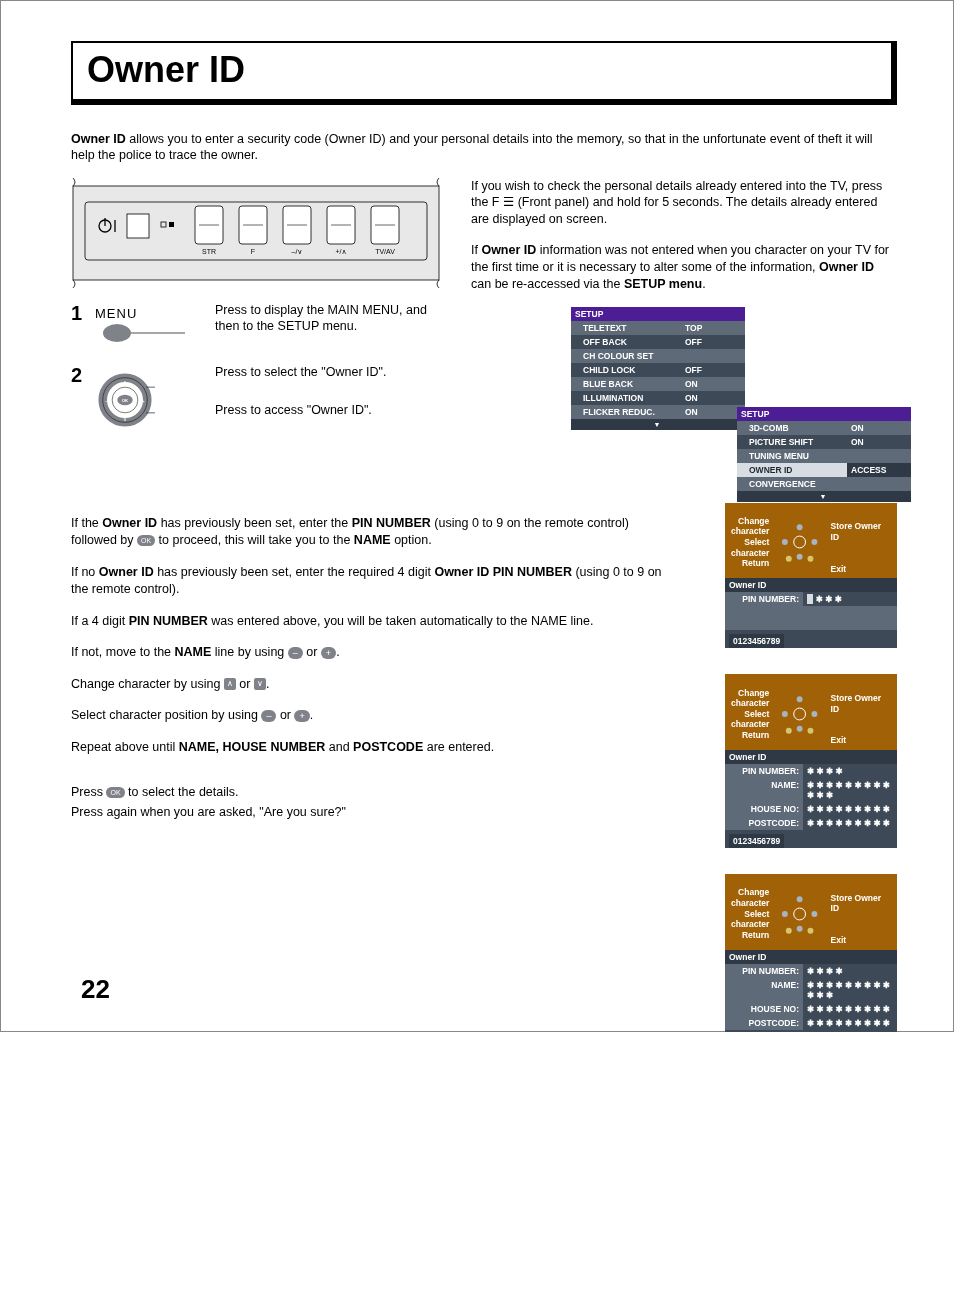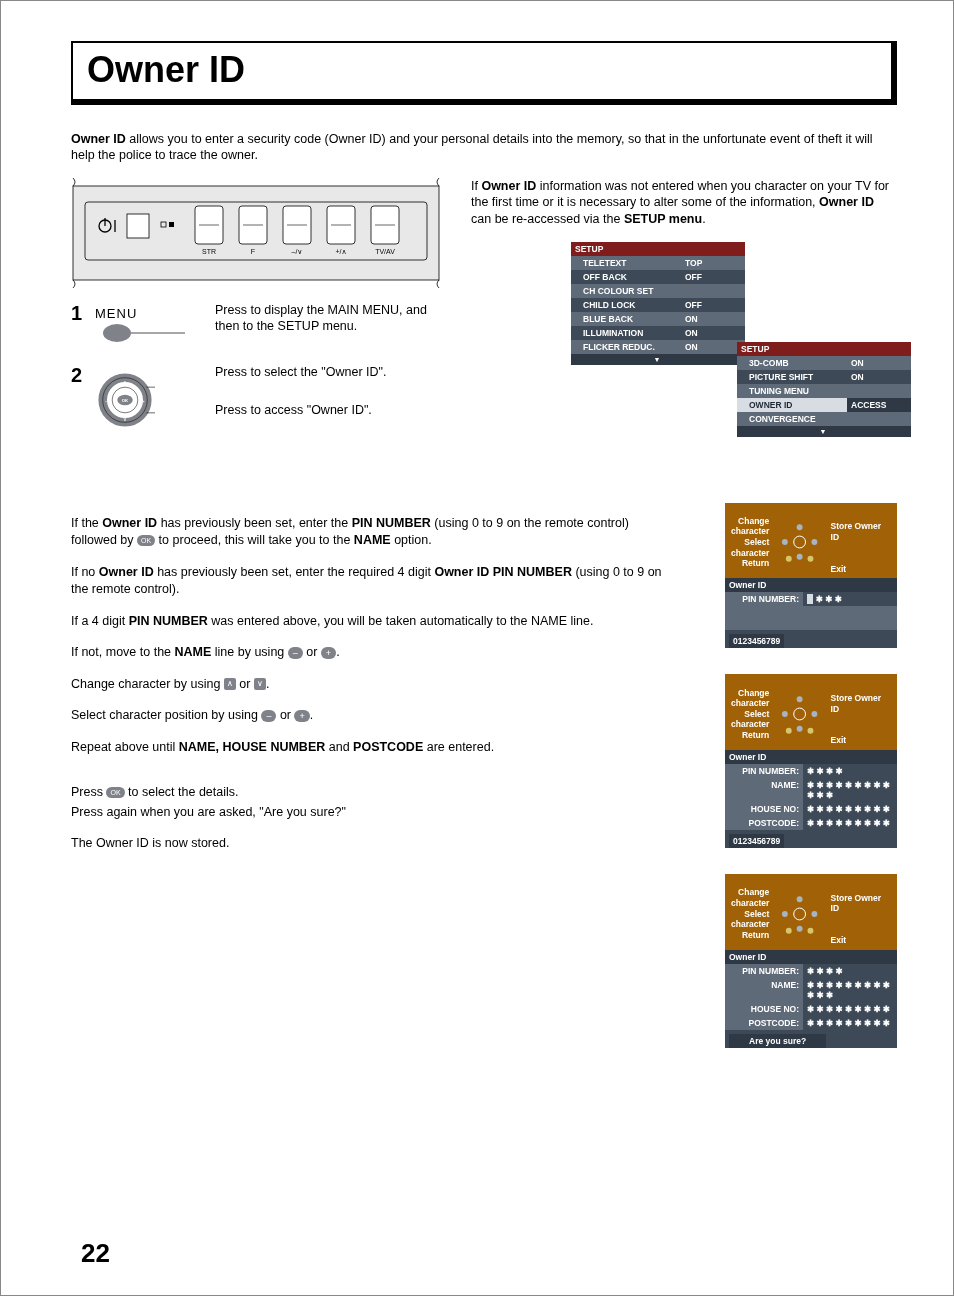--- a/index.html
+++ b/index.html
@@ -4,21 +4,21 @@
 <style>
   body {
     font-family: Arial, Helvetica, sans-serif;
     font-size: 12.5px;
     color: #000;
     margin: 0;
     padding: 0;
   }
   .page {
     width: 954px;
-    height: 1296px;
+    height: 1032px;
     position: relative;
     background: #fff;
     border: 1px solid #888;
     box-sizing: border-box;
     padding: 40px 56px 0 70px;
   }
   .title-box {
     border: 2px solid #000;
     border-right-width: 6px;
     border-bottom-width: 6px;
@@ -96,21 +96,21 @@
   .osd {
     font-family: Arial, Helvetica, sans-serif;
     font-size: 8.5px;
     font-weight: bold;
     color: #fff;
   }
   .osd-setup {
     width: 174px;
     background:#5e6a78;
   }
-  .osd-setup .hdr { background:#7f1d1d; padding:2px 4px; }
+  .osd-setup .hdr { background:#4c1d95; padding:2px 4px; }
   .osd-row { display:flex; }
   .osd-row .lab { width:86px; padding:2px 12px; }
   .osd-row .val { flex:1; padding:2px 4px; }
   .osd-row.dark { background:#3d4957; }
   .osd-row.light { background:#5e6a78; }
   .osd-row.hl .lab { background:#d8dde3; color:#1e2833; }
   .osd-row.hl .val { background:#2e3945; }
   .osd-arrow { text-align:center; padding:2px 0; background:#2e3945; font-size:7px; letter-spacing:2px; }
 
   .osd-stack { position:relative; margin-top:4px; margin-left: 100px; }
@@ -236,20 +236,21 @@
           </svg>
         </div>
         <div class="step-text">
           <div>Press to select the "Owner ID".</div>
           <div style="margin-top:22px;">Press to access "Owner ID".</div>
         </div>
       </div>
     </div>
 
     <div class="right-col">
+      <p style="line-height:1.35; margin:0 0 14px 0;">If you wish to check the personal details already entered into the TV, press the F ☰ (Front panel) and hold for 5 seconds. The details already entered are displayed on screen.</p>
       <p style="line-height:1.35; margin:0 0 14px 0;">
         <span>If </span><b>Owner ID</b><span> information was not entered when you character on your TV for the first time or it is necessary to alter some of the information, </span><b>Owner ID</b><span> can be re-accessed via the </span><b>SETUP menu</b><span>.</span>
       </p>
 
       <div class="osd-stack osd">
         <div class="osd-setup">
           <div class="hdr">SETUP</div>
           <div class="osd-row light">
               <div class="lab">TELETEXT</div>
               <div class="val">TOP</div>
@@ -328,21 +329,20 @@
       <p>
         <span>Select character position by using </span><span class="pill">–</span><span> or </span><span class="pill">+</span><span>.</span>
       </p>
       <p>
         <span>Repeat above until </span><b>NAME, HOUSE NUMBER</b><span> and </span><b>POSTCODE</b><span> are entered.</span>
       </p>
       <p style="margin-top:28px; margin-bottom:2px;">
         <span>Press </span><span class="okpill">OK</span><span> to select the details.</span>
       </p>
       <p style="margin-top:0;">Press again when you are asked, "Are you sure?"</p>
-      <p>The Owner ID is now stored.</p>
     </div>
 
     <div class="right-osd-col osd" style="width:185px;">
 
       <div class="osd-block">
         <div class="mini-legend">
           <div class="col" style="text-align:right;">
             <div>Change</div>
             <div>character</div>
             <div>Select</div>

